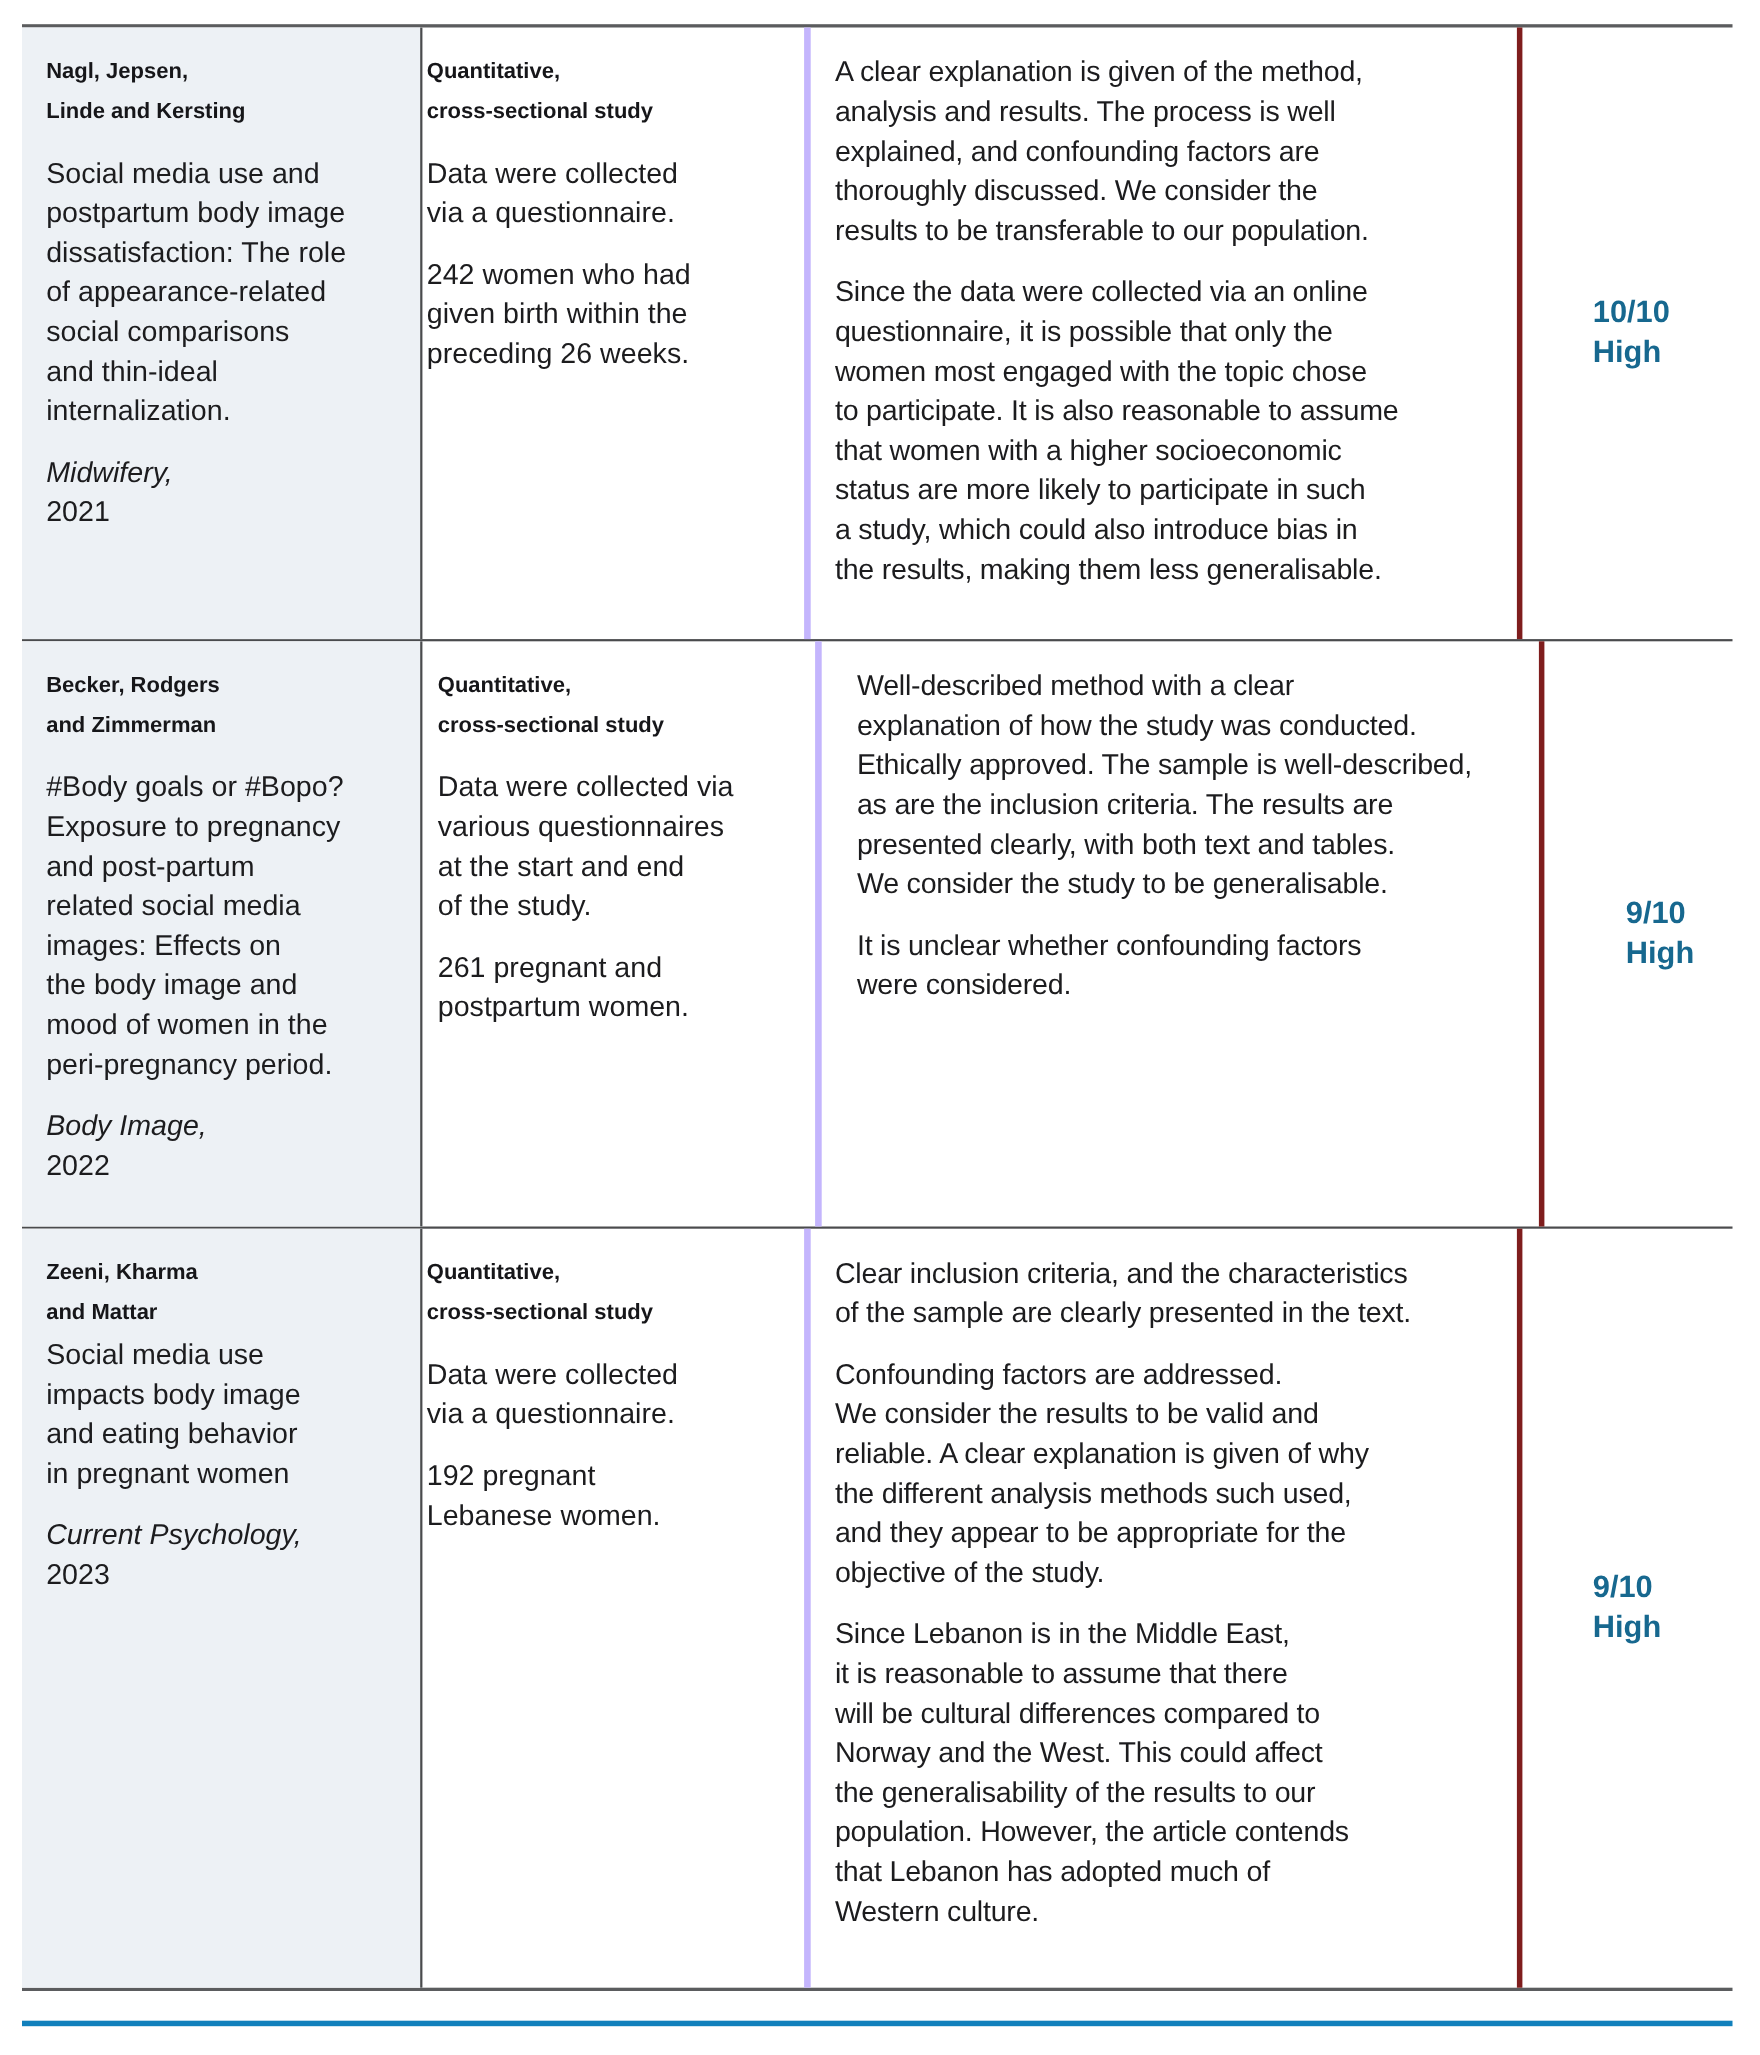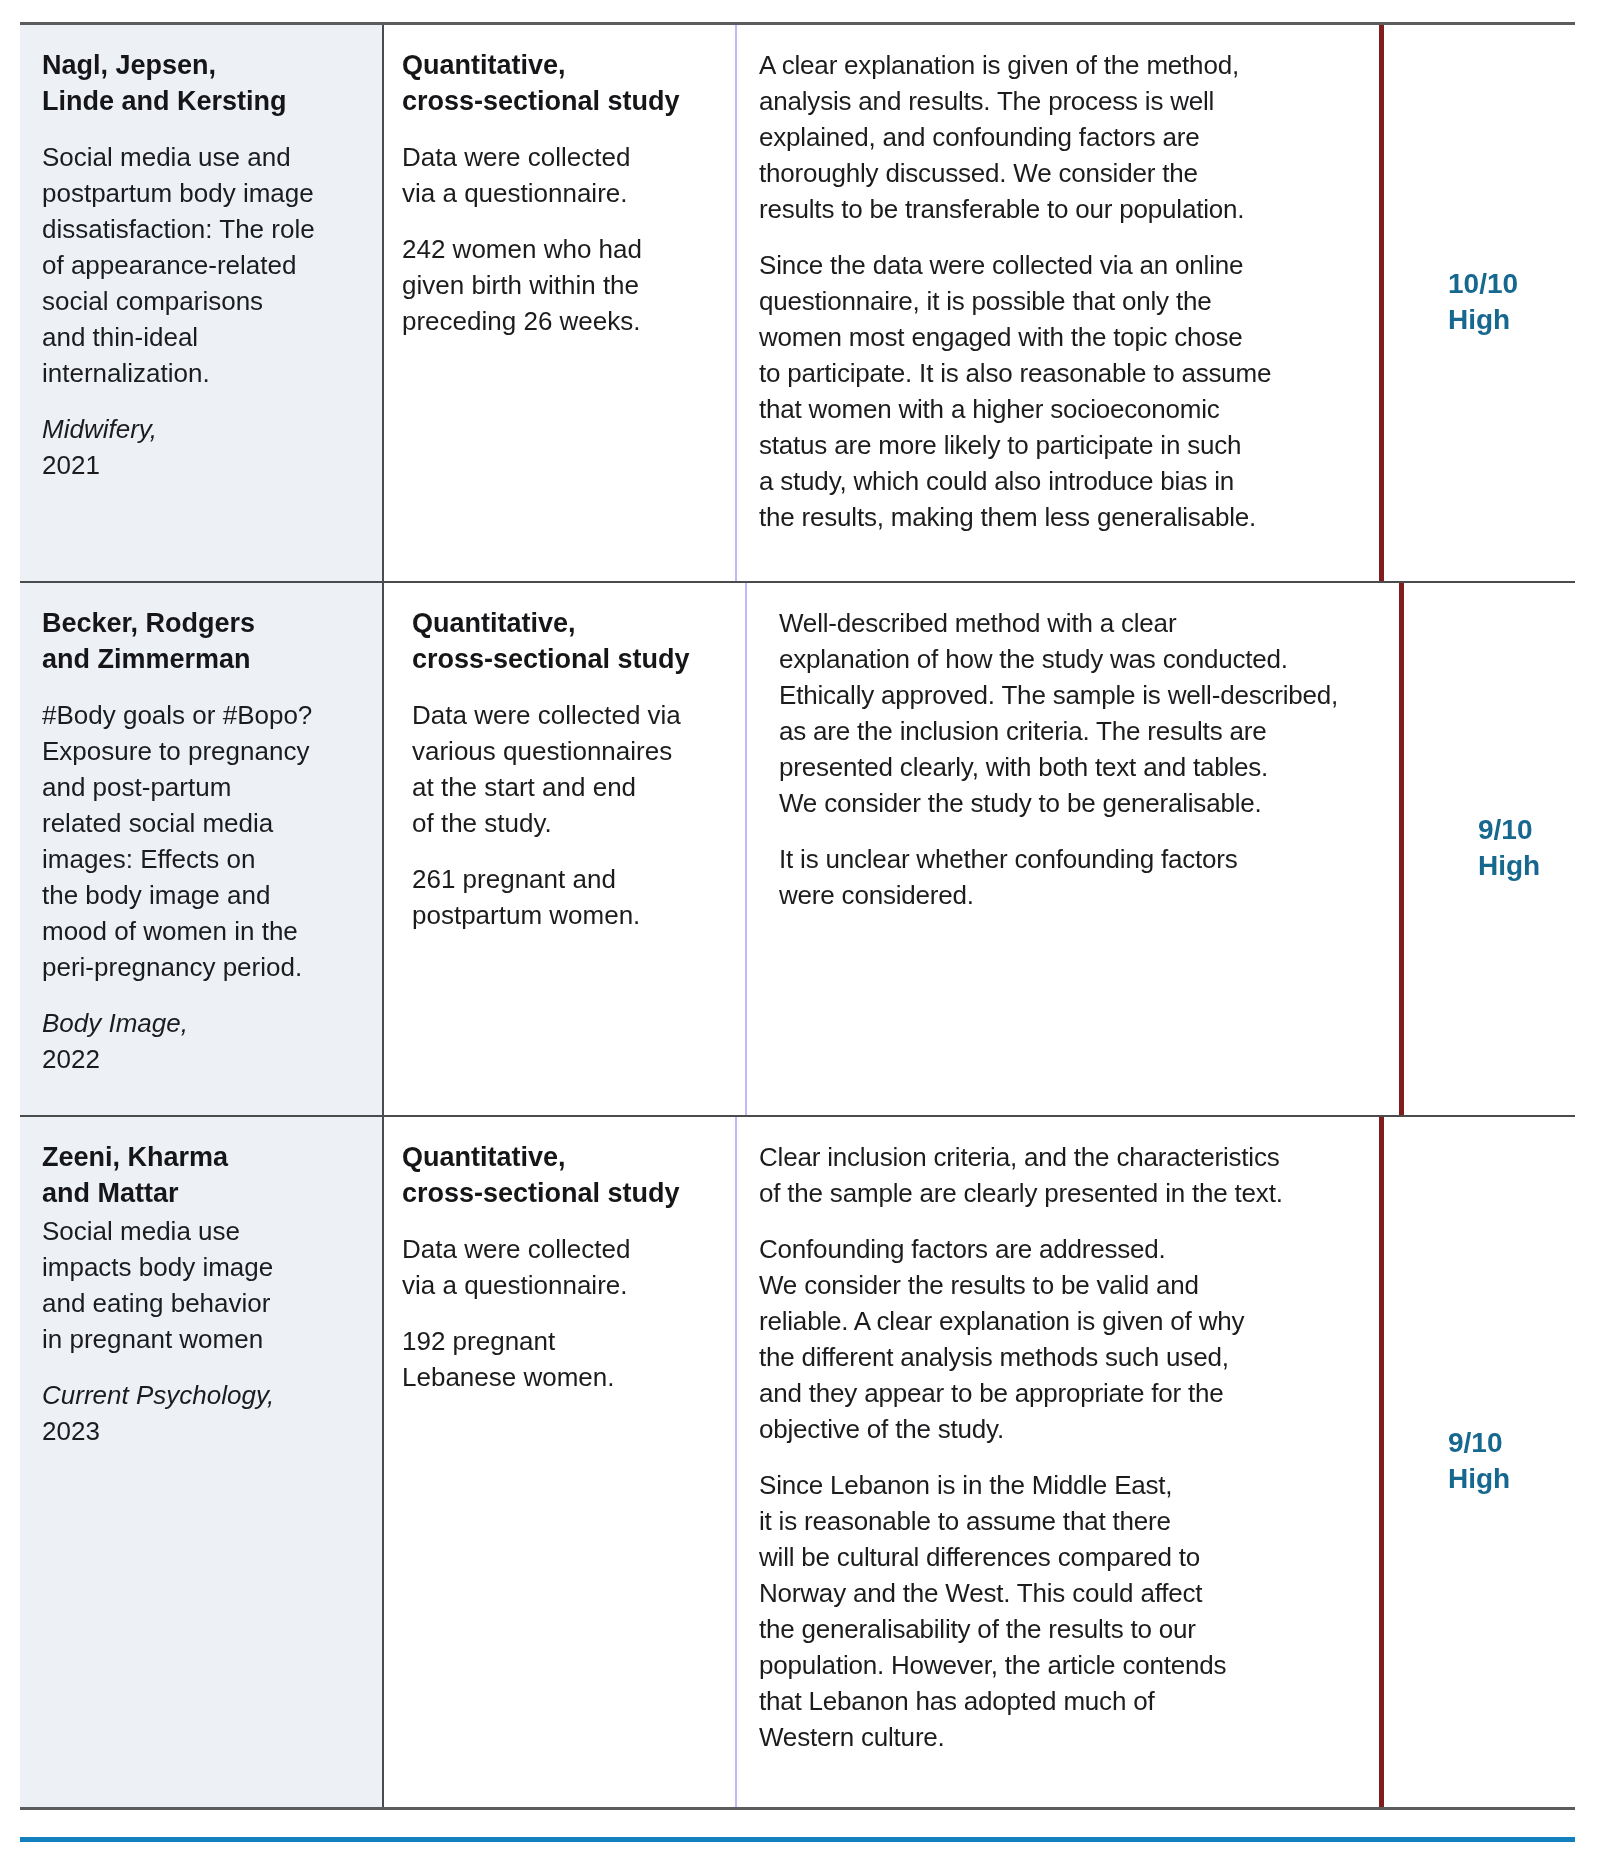--- a/index.html
+++ b/index.html
@@ -27,28 +27,28 @@
   .cell{
     box-sizing:border-box;
     padding:22px 20px 24px 20px;
     font-size:26px;line-height:36px;
   }
   .c1{
     background:#edf1f5;
     border-right:2px solid #4a4b4d;
     padding-left:22px;
   }
-  .c2{border-right:2px solid #c4b5fd;padding-left:18px;}
+  .c2{border-right:6px solid #c4b5fd;padding-left:4px;}
   .c3{border-right:5px solid #7f1d1d;padding-left:22px;letter-spacing:-0.2px;}
   .c4{
     display:flex;flex-direction:column;justify-content:center;
     padding-left:64px;
   }
   .authors,.studytype{
-    font-weight:bold;font-size:27px;color:#161619;
+    font-weight:bold;font-size:20px;color:#161619;
     white-space:pre-line;
   }
   .title{margin-top:20px;white-space:pre-line;}
   .row:nth-child(3) .title{margin-top:2px;}
   .journal{margin-top:20px;}
   .jname{font-style:italic;}
   .jyear{display:block;}
   .paras p{margin:20px 0 0 0;white-space:pre-line;}
   .c2 .paras p:first-child{margin-top:20px;}
   .c3 .paras p:first-child{margin-top:0;}

